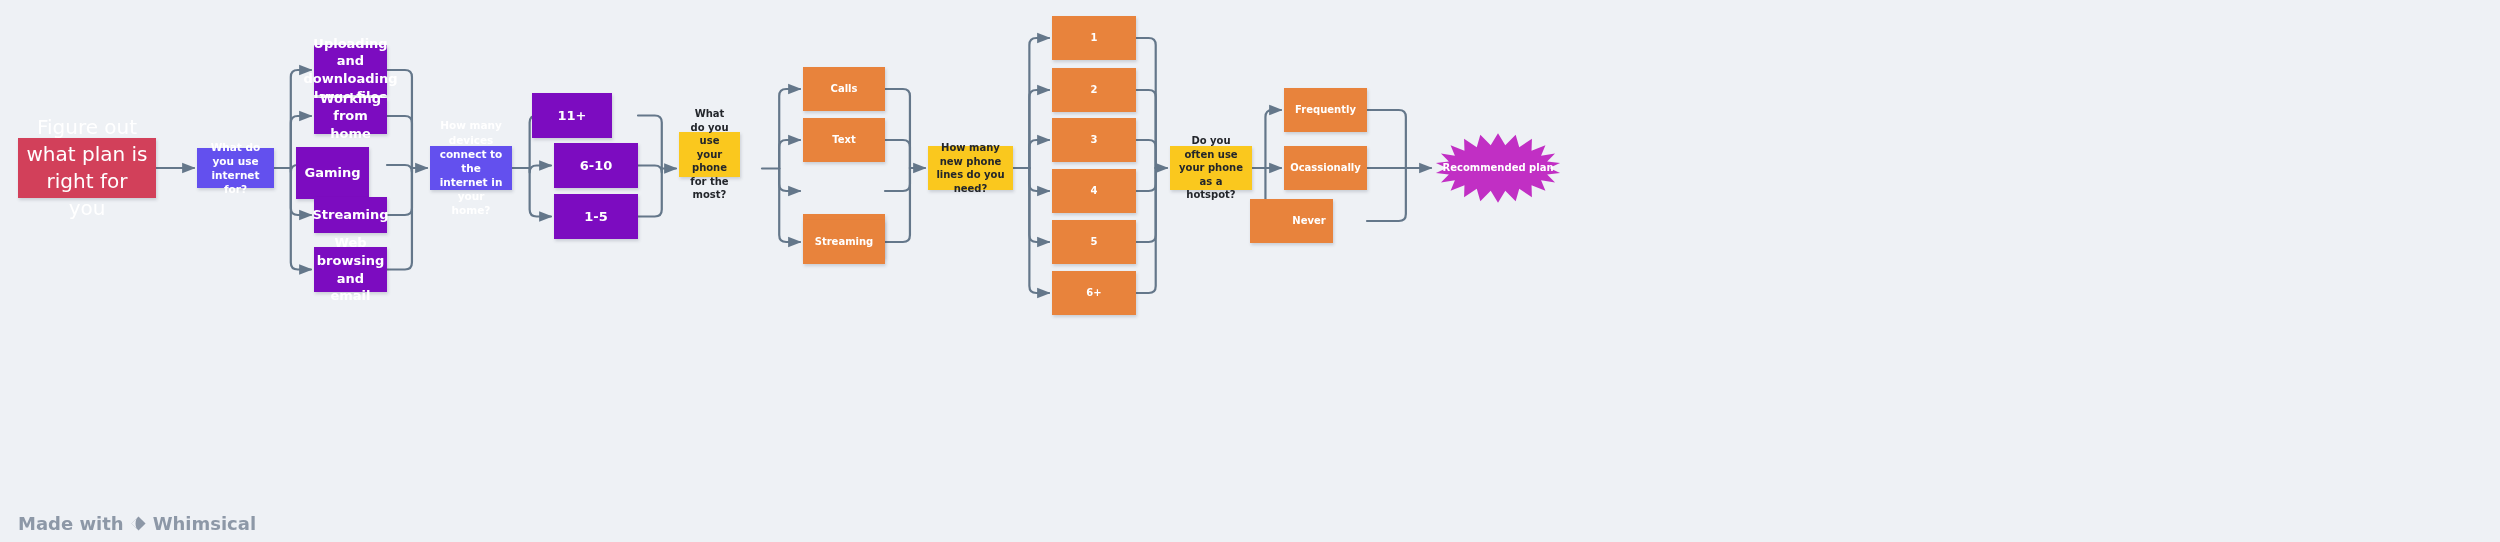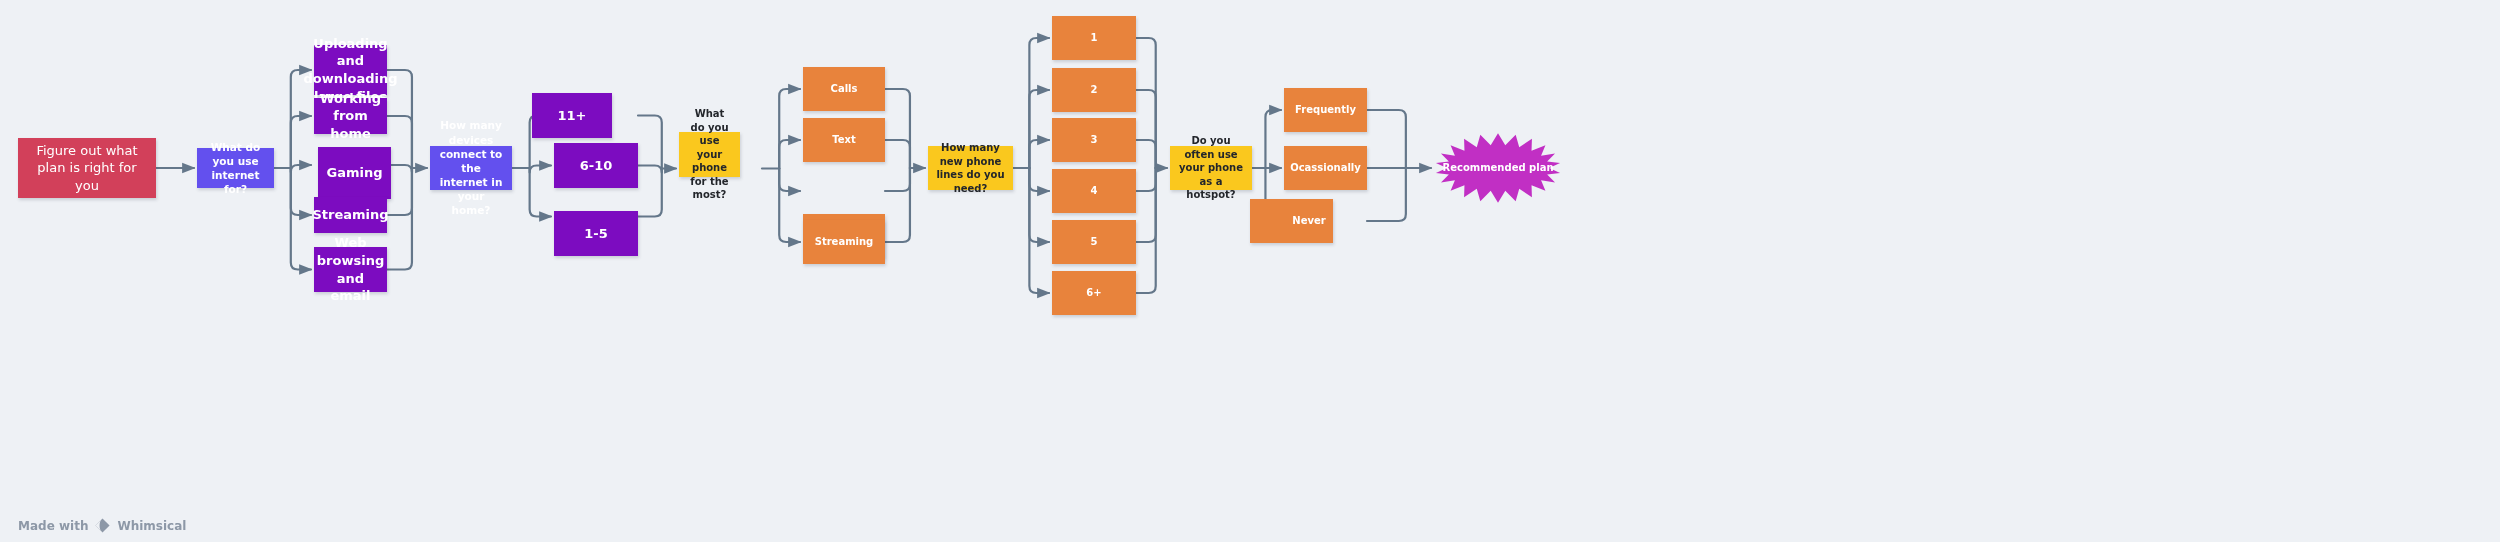--- a/index.html
+++ b/index.html
@@ -29,21 +29,21 @@
     align-items: center;
     justify-content: center;
     text-align: center;
     color: #ffffff;
     line-height: 1.35;
     padding: 4px 8px;
     box-shadow: 1px 2px 3px rgba(40,50,70,0.18);
     white-space: pre-line;
     z-index: 2;
   }
-  .n-root   { background: #d2405a; font-size: 13px; }
+  .n-root   { background: #d2405a; font-size: 20px; }
   .n-blue   { background: #6350ee; font-size: 10.5px; font-weight: bold; }
   .n-purple { background: #7c0cc0; font-size: 13px;   font-weight: bold; }
   .n-yellow { background: #fac81e; color: #23262b; font-size: 10px; font-weight: bold; }
   .n-orange { background: #e8833c; font-size: 10px; font-weight: bold; }
   .n-burst {
     background: transparent;
     box-shadow: none;
     color: #ffffff;
     font-size: 10px;
     font-weight: bold;
@@ -56,21 +56,21 @@
     z-index: -1;
   }
   .footer {
     position: absolute;
     left: 18px;
     bottom: 8px;
     display: flex;
     align-items: center;
     gap: 6px;
     color: #8d98a7;
-    font-size: 12px;
+    font-size: 18px;
     font-weight: bold;
     z-index: 3;
   }
   .footer .logo { display: inline-flex; }
 </style>
 </head>
 <body>
 
 <div id="canvas">
 
@@ -135,27 +135,27 @@
         <path d="M1367 221 H1398.86 Q1405.86 221 1405.86 214 V168"></path>
         <path d="M1405.86 168 H1431" marker-end="url(#arw)"></path>
       </g>
   </svg>
 
   <div id="node-layer">
       <div class="node n-root" style="left: 18px; top: 138px; width: 138px; height: 60px;">Figure out what plan is right for you</div>
       <div class="node n-blue" style="left: 197px; top: 148px; width: 77px; height: 40px;">What do you use internet for?</div>
       <div class="node n-purple" style="left: 314px; top: 45px; width: 73px; height: 50px;">Uploading and downloading large files</div>
       <div class="node n-purple" style="left: 314px; top: 98px; width: 73px; height: 36px;">Working from home</div>
-      <div class="node n-purple" style="left: 318px; top: 147px; width: 73px; height: 52px;">Gaming</div>
+      <div class="node n-purple" style="left: 296px; top: 147px; width: 73px; height: 52px;">Gaming</div>
       <div class="node n-purple" style="left: 314px; top: 197px; width: 73px; height: 36px;">Streaming</div>
       <div class="node n-purple" style="left: 314px; top: 247px; width: 73px; height: 45px;">Web browsing and email</div>
       <div class="node n-blue" style="left: 430px; top: 146px; width: 82px; height: 44px;">How many devices connect to the internet in your home?</div>
       <div class="node n-purple" style="left: 532px; top: 93px; width: 80px; height: 45px;">11+</div>
       <div class="node n-purple" style="left: 554px; top: 143px; width: 84px; height: 45px;">6-10</div>
-      <div class="node n-purple" style="left: 554px; top: 211px; width: 84px; height: 45px;">1-5</div>
+      <div class="node n-purple" style="left: 554px; top: 194px; width: 84px; height: 45px;">1-5</div>
       <div class="node n-yellow" style="left: 679px; top: 132px; width: 61px; height: 45px; text-align: center;">What do you use your phone for the most?</div>
       <div class="node n-orange" style="left: 803px; top: 67px; width: 82px; height: 44px;">Calls</div>
       <div class="node n-orange" style="left: 803px; top: 118px; width: 82px; height: 44px; text-align: right;">Text</div>
       <div class="node n-orange" style="left: 803px; top: 169px; width: 82px; height: 44px; margin-top: 45px;">Internet</div>
       <div class="node n-orange" style="left: 803px; top: 220px; width: 82px; height: 44px;">Streaming</div>
       <div class="node n-yellow" style="left: 928px; top: 146px; width: 85px; height: 44px;">How many new phone lines do you need?</div>
       <div class="node n-orange" style="left: 1052px; top: 16px; width: 84px; height: 44px;">1</div>
       <div class="node n-orange" style="left: 1052px; top: 68px; width: 84px; height: 44px;">2</div>
       <div class="node n-orange" style="left: 1052px; top: 118px; width: 84px; height: 44px;">3</div>
       <div class="node n-orange" style="left: 1052px; top: 169px; width: 84px; height: 44px;">4</div>

